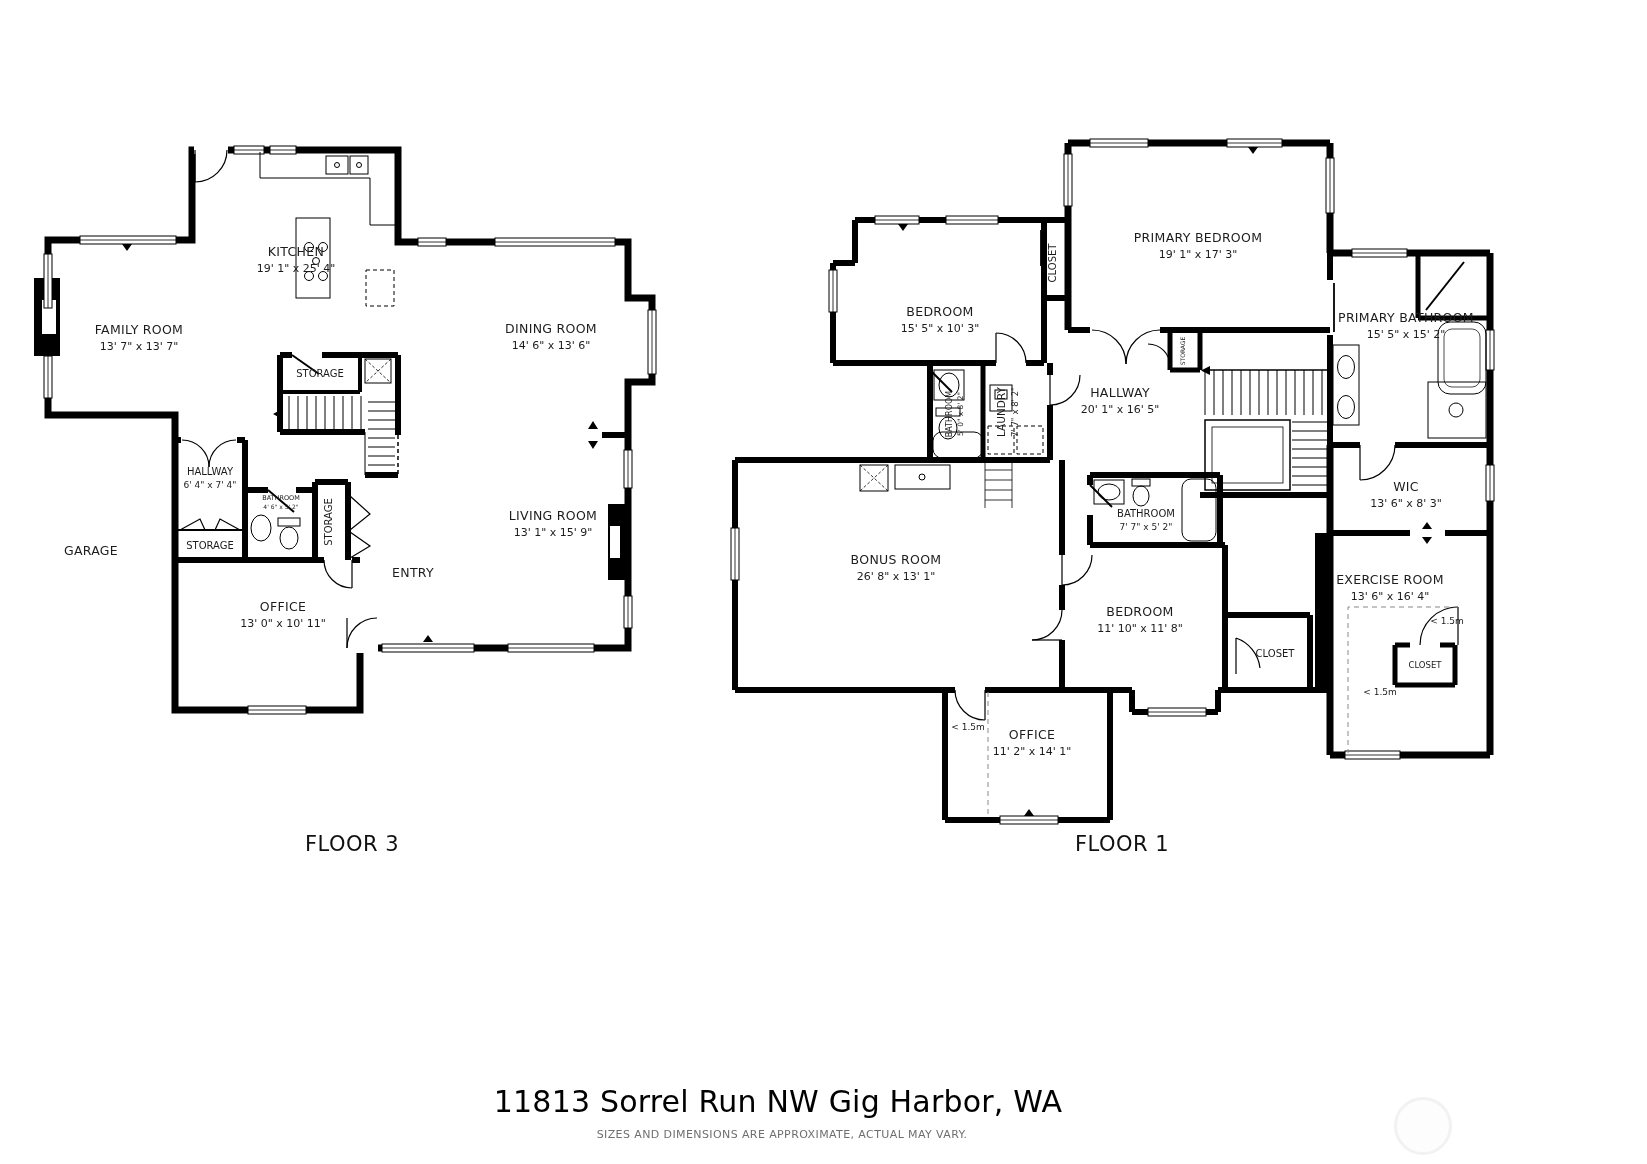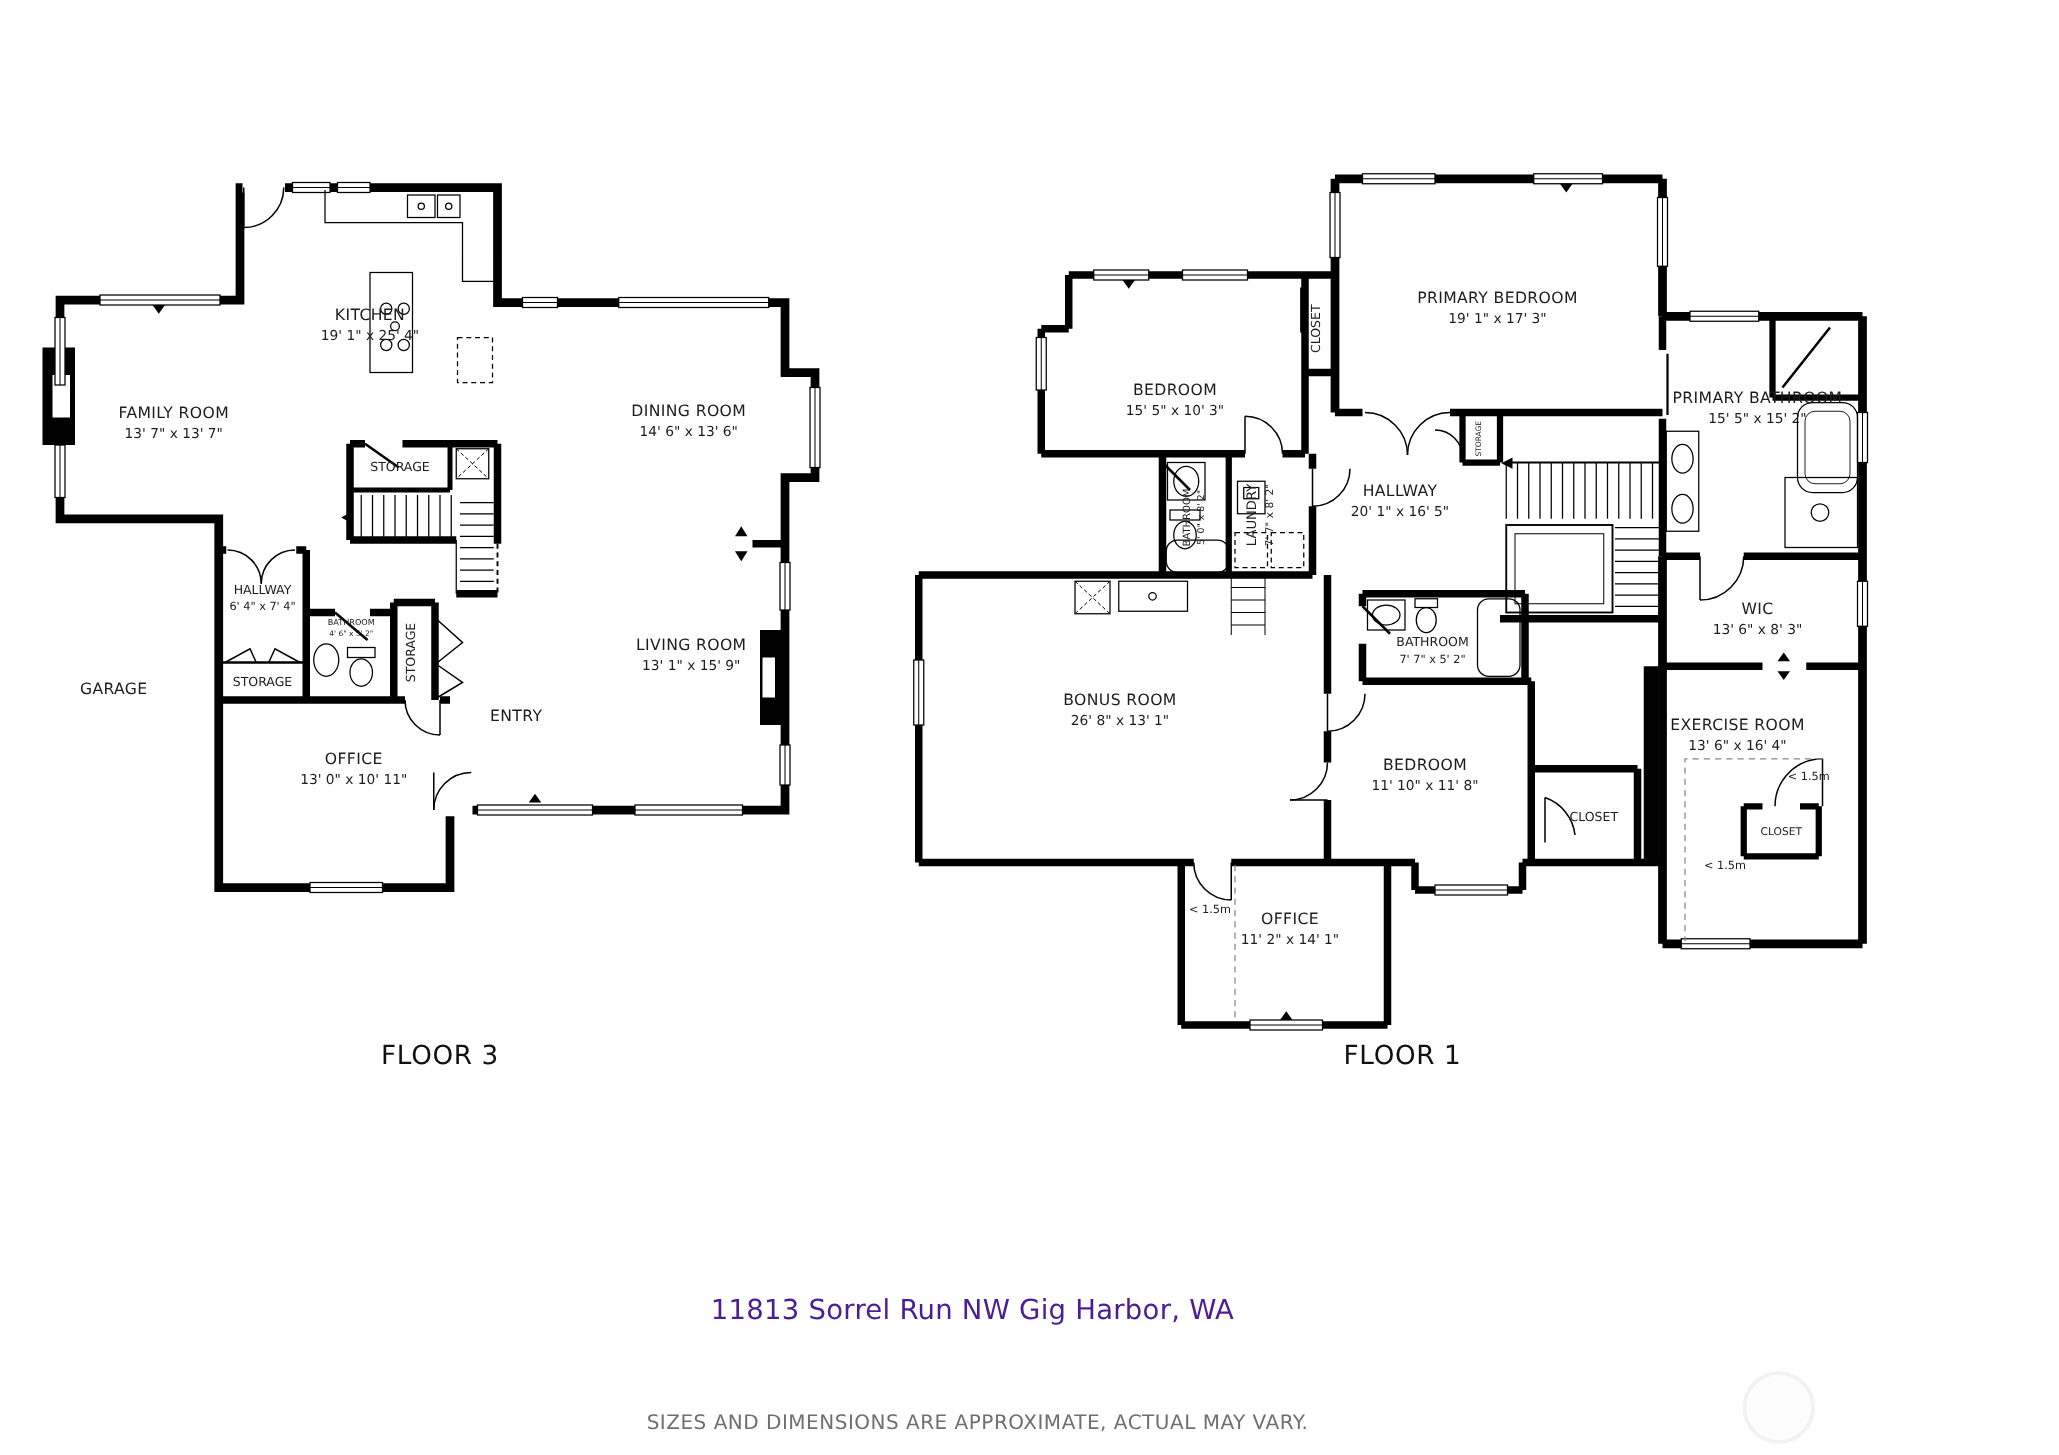--- a/index.html
+++ b/index.html
@@ -1,23 +1,23 @@
 <!DOCTYPE html>
 <html><head>
 <meta charset="utf-8">
 <style>
   html,body{margin:0;padding:0;background:#fff;}
   .page{position:relative;width:1647px;height:1164px;background:#ffffff;overflow:hidden;
         font-family:"DejaVu Sans",sans-serif;color:#1c1c1c;}
   .plan{position:absolute;}
   .floor-title{position:absolute;transform:translateX(-50%);font-size:21px;color:#111;
                letter-spacing:.5px;white-space:nowrap;}
-  .address{position:absolute;transform:translateX(-50%);font-size:22px;color:#4c1d95;
-           letter-spacing:.2px;white-space:nowrap;}
-  .disclaimer{position:absolute;transform:translateX(-50%);font-size:16px;color:#6f6f6f;
+  .address{position:absolute;transform:translateX(-50%);font-size:30px;color:#000000;
+           letter-spacing:.2px;white-space:nowrap;margin-top:48px;}
+  .disclaimer{position:absolute;transform:translateX(-50%);font-size:11px;color:#6f6f6f;
               letter-spacing:.4px;white-space:nowrap;}
   .watermark{position:absolute;width:52px;height:52px;border-radius:50%;
              border:3px solid #f2f2f2;background:#fdfdfd;}
   svg text{font-family:"DejaVu Sans",sans-serif;fill:#1c1c1c;}
   .rname{font-size:12.5px;letter-spacing:.3px;}
   .rdims{font-size:11px;}
   .sm{font-size:10px;}
   .smd{font-size:9px;}
   .tiny{font-size:6.5px;}
   .tinyd{font-size:6px;}

